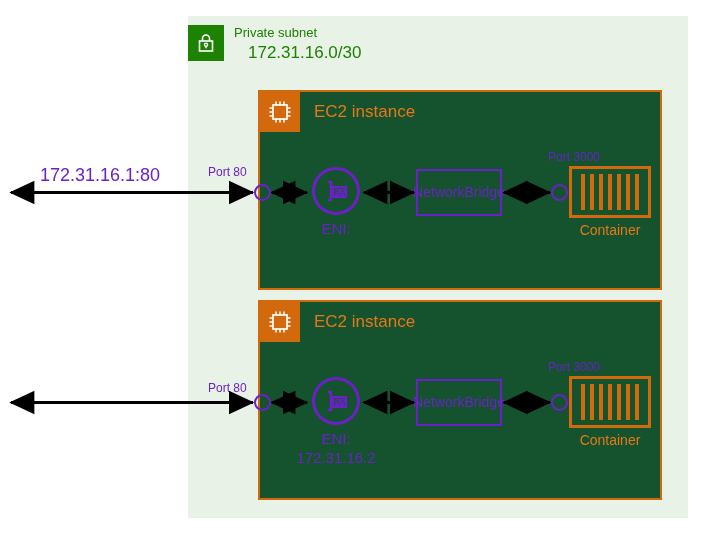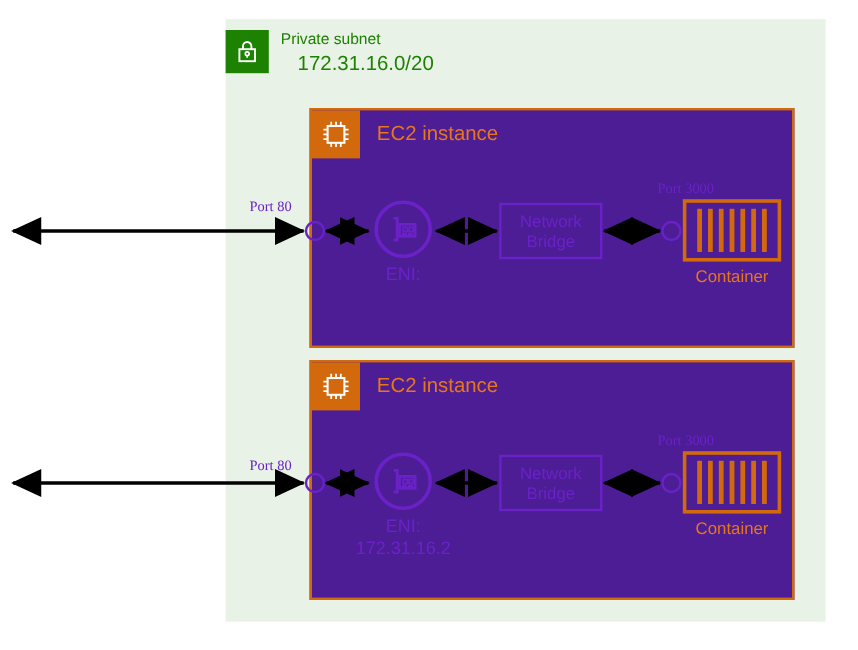--- a/index.html
+++ b/index.html
@@ -50,21 +50,21 @@
   .subnet-cidr {
     color: #1d8102;
     font-size: 17px;
     padding-left: 14px;
   }
   .ec2-box {
     position: absolute;
     left: 258px;
     width: 404px;
     border: 2px solid #d2690d;
-    background: #4c1d95;
+    background: #14532d;
     box-sizing: border-box;
   }
   .ec2-row1 { top: 90px; height: 200px; }
   .ec2-row2 { top: 300px; height: 200px; }
   .ec2-header {
     position: absolute;
     left: 0px;
     top: 0px;
     display: flex;
     align-items: center;
@@ -105,21 +105,21 @@
     font-size: 15px;
     line-height: 1.25;
   }
   .bridge-box {
     position: absolute;
     width: 86px;
     height: 47px;
     border: 2px solid #6b21c8;
     box-sizing: border-box;
     display: flex;
-    flex-direction: column;
+    flex-direction: row;
     align-items: center;
     justify-content: center;
     color: #6b21c8;
     font-size: 14px;
     line-height: 1.2;
   }
   .container-wrap {
     position: absolute;
     width: 100px;
     text-align: center;
@@ -153,21 +153,20 @@
     border-radius: 50%;
     background: transparent;
     box-sizing: border-box;
     z-index: 5;
   }
   .port-label {
     position: absolute;
     color: #6b21c8;
     font-size: 12px;
     white-space: nowrap;
-    font-family: Liberation Serif, serif;
   }
   .ip-label {
     position: absolute;
     color: #6b21c8;
     font-size: 18px;
     white-space: nowrap;
   }
   svg.arrows {
     position: absolute;
     left: 0;
@@ -188,21 +187,21 @@
     <div class="subnet-icon">
       <svg width="22" height="22" viewBox="0 0 22 22">
         <rect x="4.5" y="9" width="13" height="10" fill="none" stroke="#ffffff" stroke-width="1.6"></rect>
         <path d="M7.5 9 V6.5 a3.5 3.5 0 0 1 7 0 V9" fill="none" stroke="#ffffff" stroke-width="1.6"></path>
         <circle cx="11" cy="12.8" r="1.6" fill="none" stroke="#ffffff" stroke-width="1.4"></circle>
         <line x1="11" y1="13.8" x2="11" y2="16.2" stroke="#ffffff" stroke-width="1.4"></line>
       </svg>
     </div>
     <div class="subnet-labels">
       <div class="subnet-title">Private subnet</div>
-      <div class="subnet-cidr">172.31.16.0/20</div>
+      <div class="subnet-cidr">172.31.16.0/30</div>
     </div>
   </div>
 
   <div class="ec2-box ec2-row1">
     <div class="ec2-header">
       <div class="ec2-icon">
         <svg width="28" height="28" viewBox="0 0 28 28">
           <rect x="7" y="7" width="14" height="14" fill="none" stroke="#ffffff" stroke-width="1.7"></rect>
           <g stroke="#ffffff" stroke-width="1.5">
             <line x1="10" y1="7" x2="10" y2="3.5"></line>
@@ -217,20 +216,21 @@
             <line x1="21" y1="10" x2="24.5" y2="10"></line>
               <line x1="21" y1="14" x2="24.5" y2="14"></line>
               <line x1="21" y1="18" x2="24.5" y2="18"></line>
           </g>
         </svg>
       </div>
       <div class="ec2-title">EC2 instance</div>
     </div>
   </div>
 
+  <div class="ip-label" style="left:40px; top:165px;">172.31.16.1:80</div>
   <div class="port-label" style="left:208px; top:165px;">Port 80</div>
   <div class="port-circle" style="left:254px; top:184px;"></div>
 
   <div class="eni-wrap" style="left:271px; top:167px;">
     <div class="eni-circle">
       <svg width="30" height="30" viewBox="0 0 30 30">
         <path d="M7 6 H10 V24 H7" fill="none" stroke="#6b21c8" stroke-width="2.4"></path>
         <path d="M12 11 H25 V21 H22 V19 H20 V21 H17 V19 H15 V21 H12 Z" fill="none" stroke="#6b21c8" stroke-width="2.2" stroke-linejoin="miter"></path>
         <rect x="15" y="13.5" width="3.4" height="3.4" fill="none" stroke="#6b21c8" stroke-width="1.6"></rect>
         <rect x="20" y="13.5" width="3.4" height="3.4" fill="none" stroke="#6b21c8" stroke-width="1.6"></rect>

